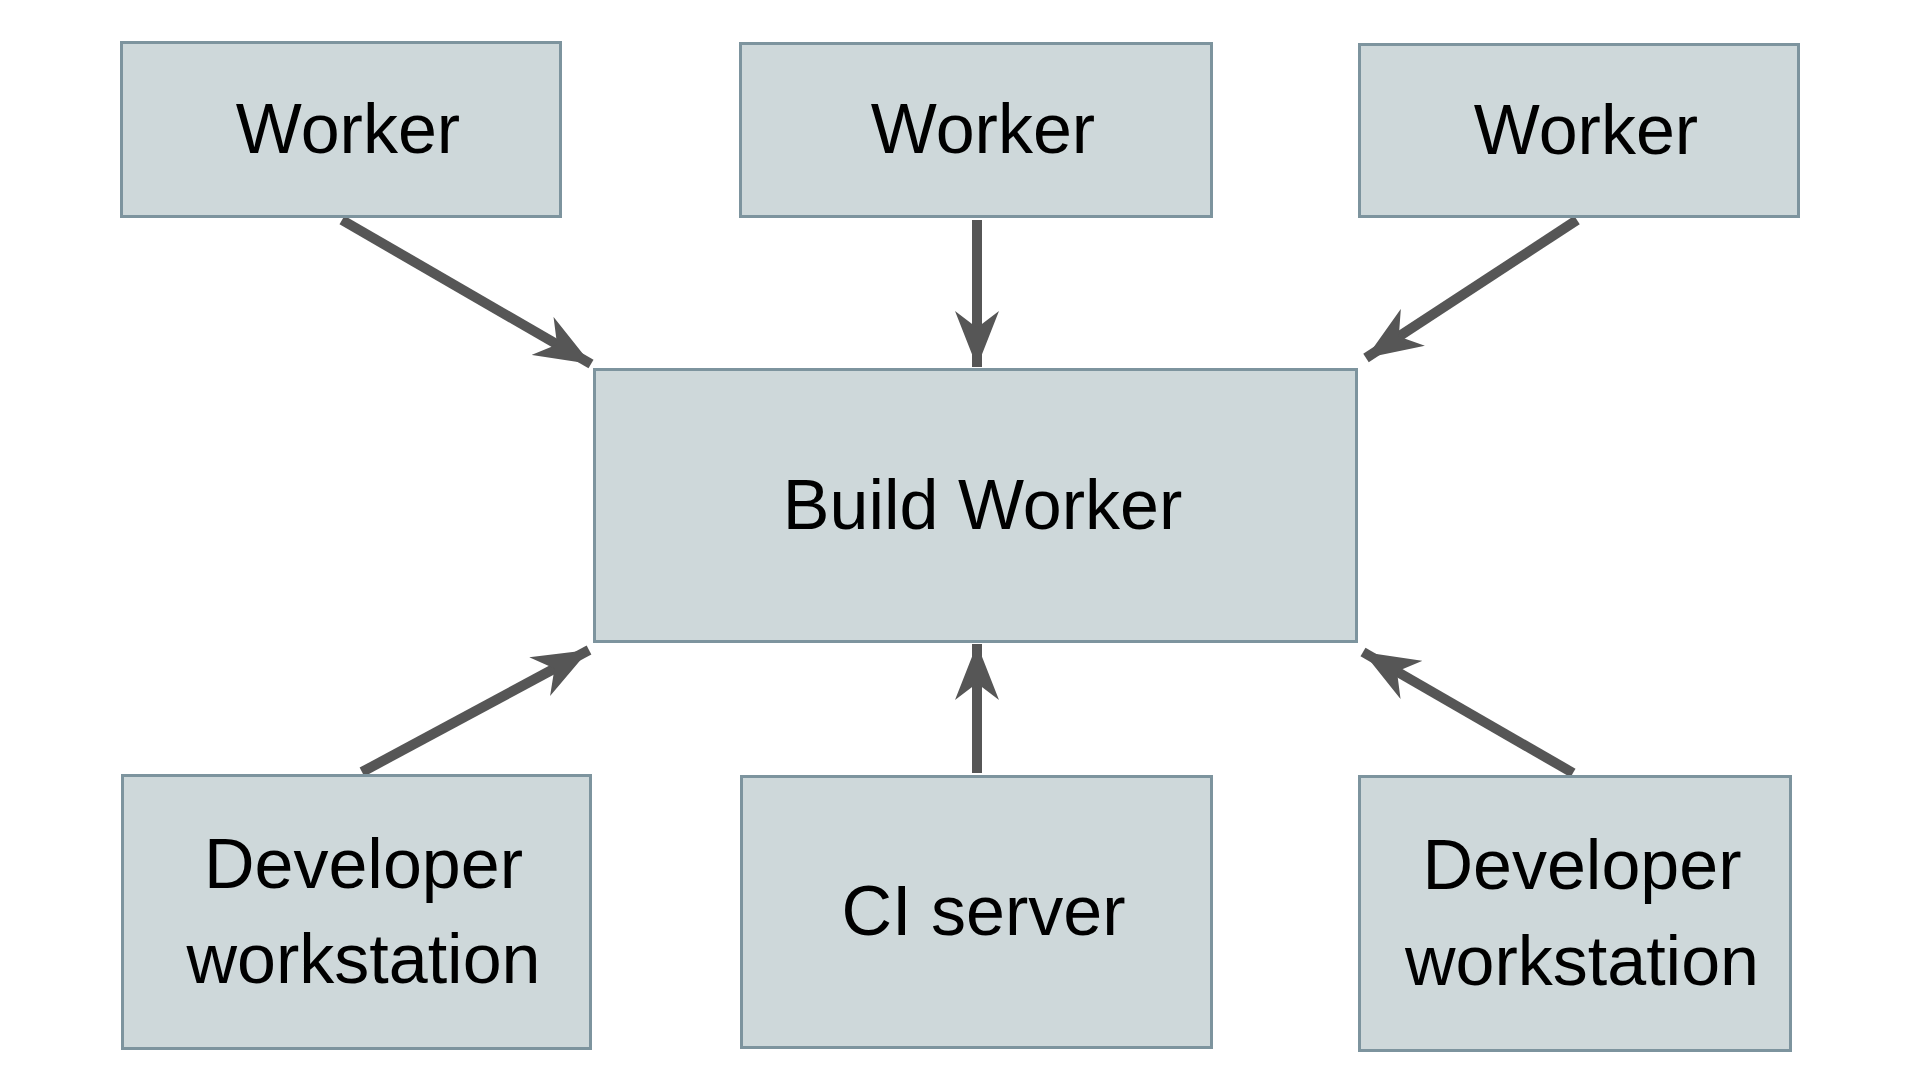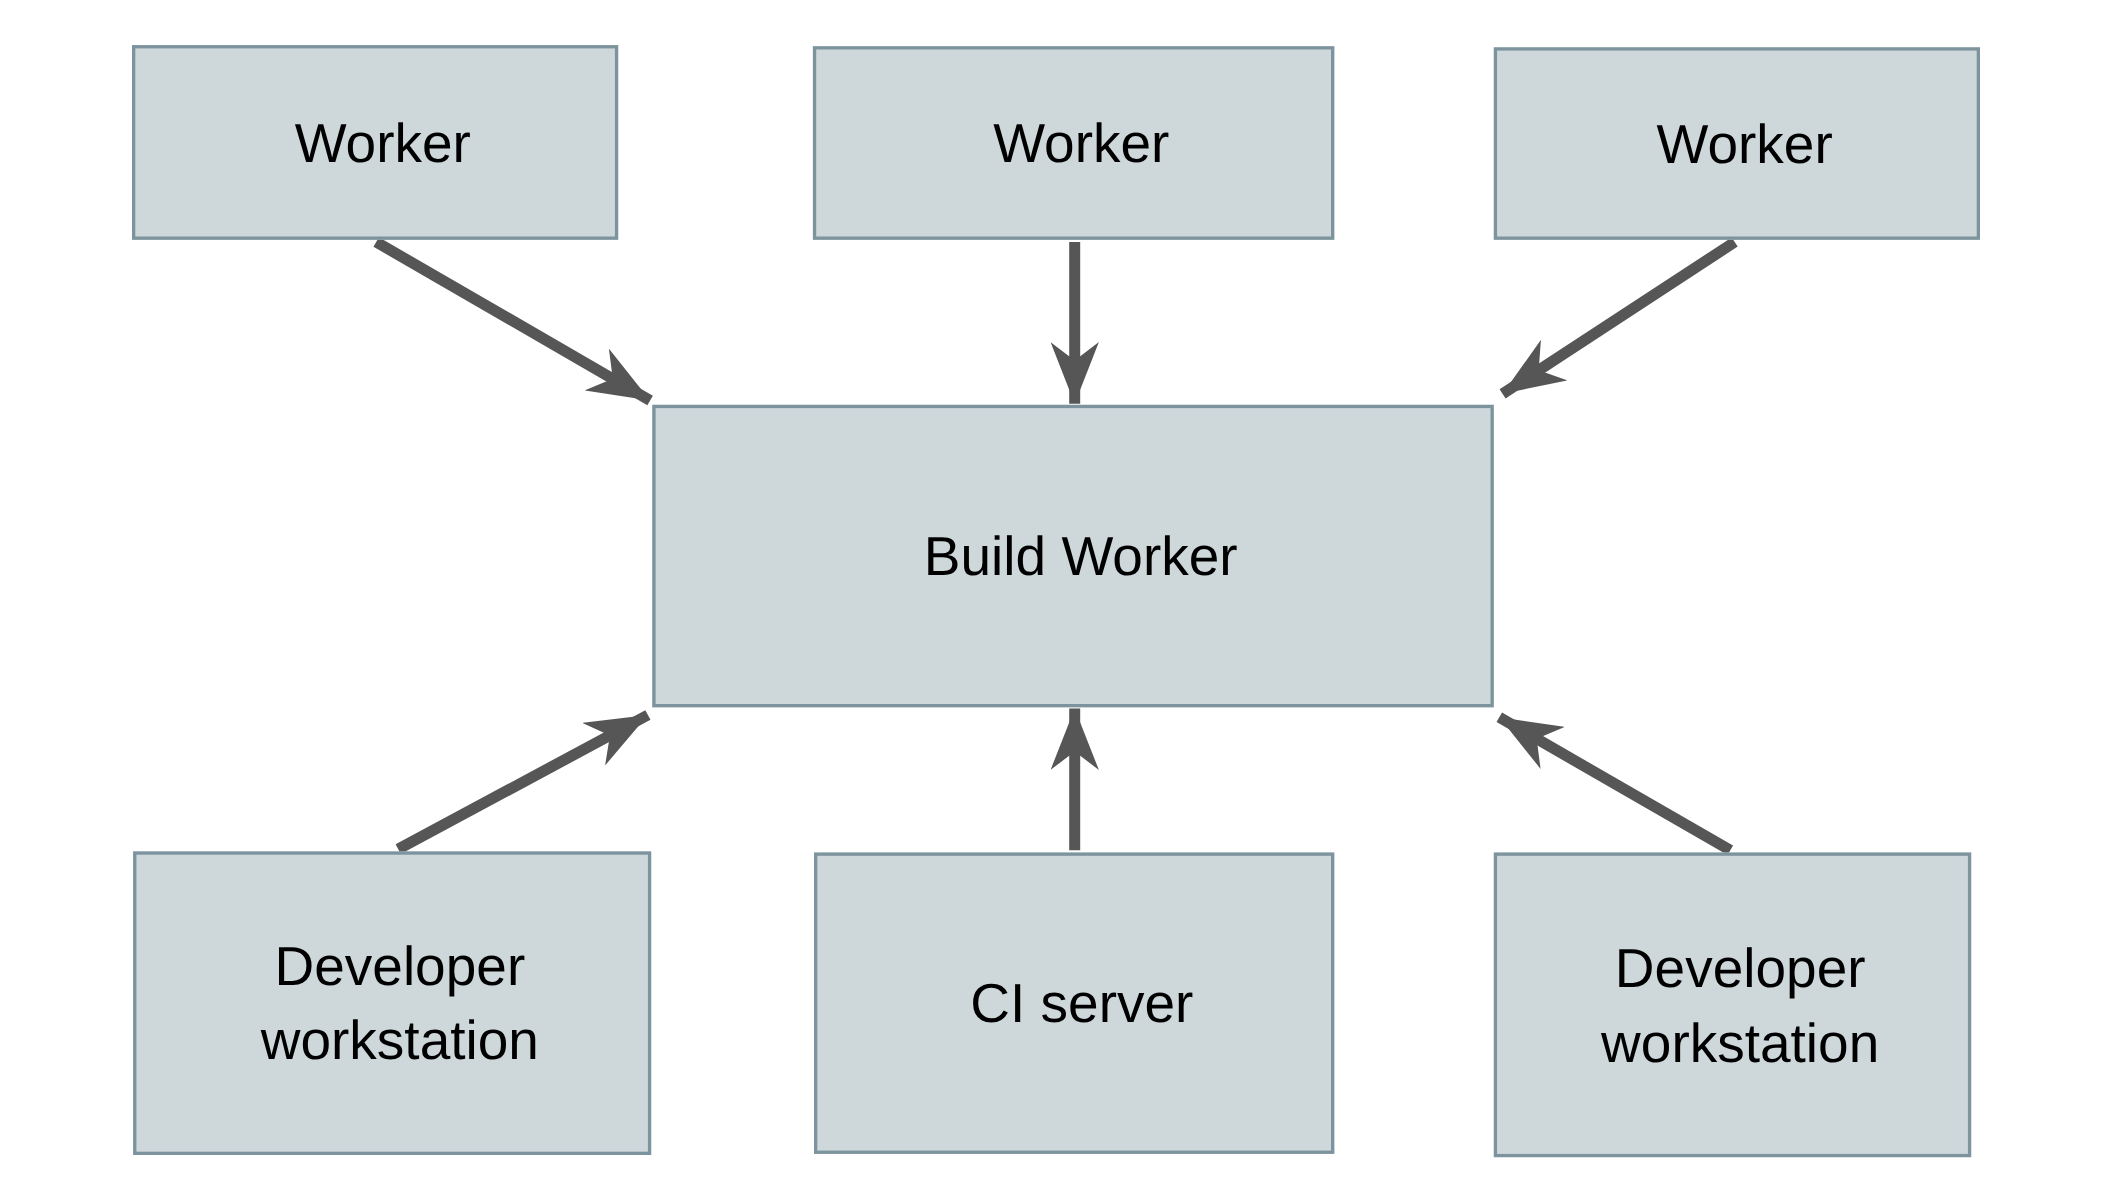--- a/index.html
+++ b/index.html
@@ -33,21 +33,21 @@
   .arrowhead { fill: var(--arrow); }
   .node {
     position: absolute;
     display: flex;
     align-items: center;
     justify-content: center;
     text-align: center;
     background: var(--box-fill);
     border: 3px solid var(--box-border);
     color: var(--text);
-    font-size: 50px;
+    font-size: 70px;
     line-height: 1.36;
     font-weight: 400;
     padding-left: 14px;
   }
   .node .label { display: block; padding: 0 10px; }
   .n-worker-1              { left: 120px;  top: 41px;  width: 442px; height: 177px; }
   .n-worker-2              { left: 739px;  top: 42px;  width: 474px; height: 176px; }
   .n-worker-3              { left: 1358px; top: 43px;  width: 442px; height: 175px; }
   .n-build-master          { left: 593px;  top: 368px; width: 765px; height: 275px; }
   .n-developer-workstation-1 { left: 121px;  top: 774px; width: 471px; height: 276px; }

